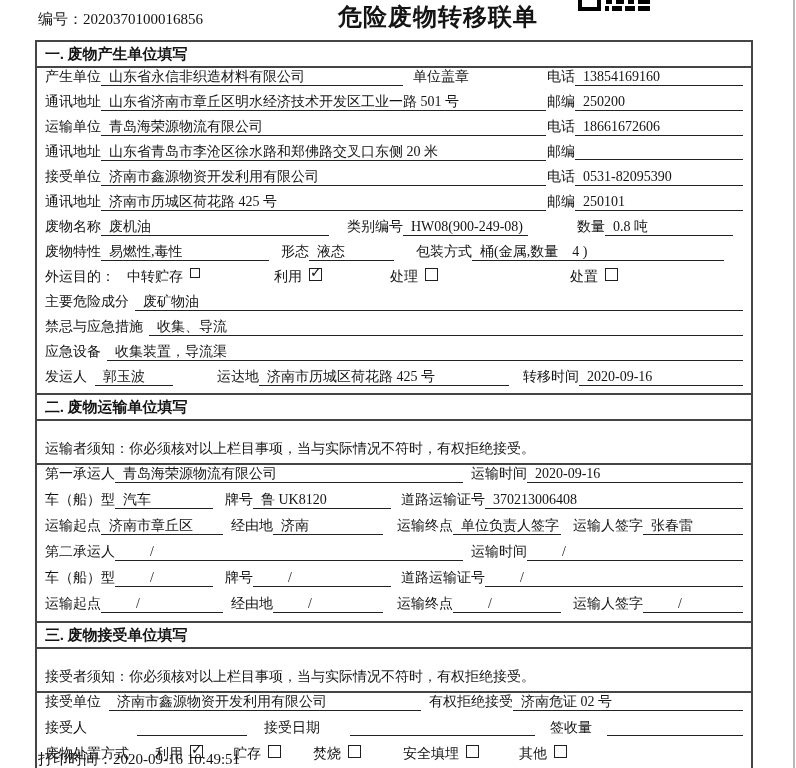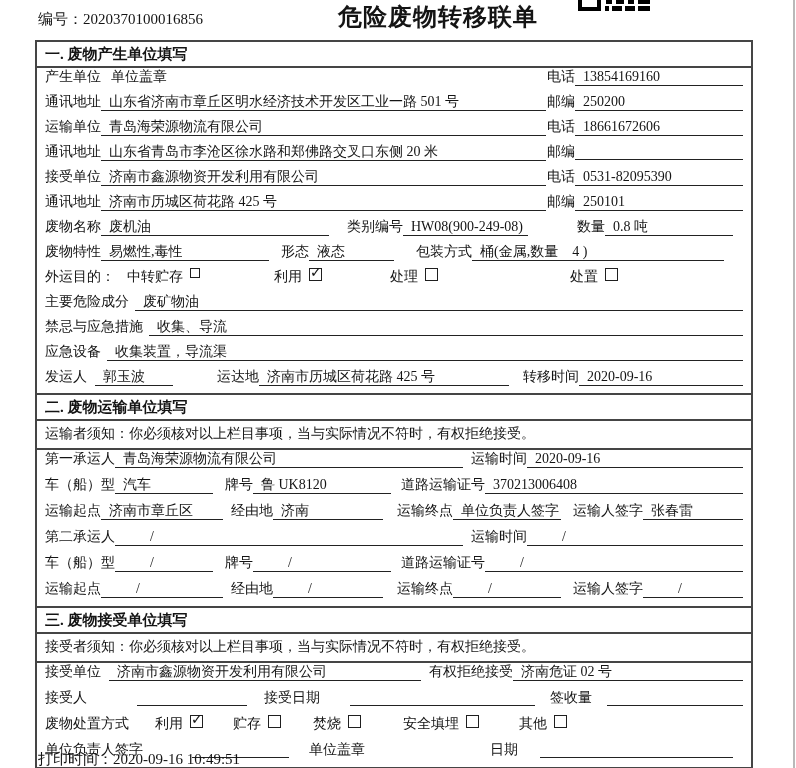--- a/index.html
+++ b/index.html
@@ -11,21 +11,21 @@
   .hdr-title  { position:absolute; left:80px; right:0; top:1px; text-align:center;
                 font-size:24px; font-weight:bold; letter-spacing:1px; }
   .qr { position:absolute; left:578px; top:0; }
   .page-edge { position:absolute; right:1px; top:0; width:2px; height:768px; background:#b9b9b9; }
 
   .form { position:absolute; left:35px; top:40px; width:718px; border:2px solid #454545;
           background:#fff; box-sizing:border-box; }
   .sec-title { font-weight:bold; font-size:15px; padding:3px 6px 3px 8px;
                border-bottom:2px solid #454545; line-height:18px; }
   .sec-title.bt { border-top:2px solid #454545; }
-  .notice { padding:5px 8px 6px; border-bottom:2px solid #454545; line-height:16px; }
+  .notice { padding:20px 8px 6px; border-bottom:2px solid #454545; line-height:16px; }
 
   .row { display:flex; align-items:flex-start; height:25px; padding:0 8px 4px 8px;
          box-sizing:border-box; }
   .row.tall { height:26px; }
   .lbl { white-space:nowrap; flex-shrink:0; line-height:17px; }
   .fill { border-bottom:1px solid #222; white-space:nowrap; padding:0 2px 0 8px;
           box-sizing:border-box; flex-shrink:0; overflow:hidden; line-height:17px; min-height:17px; }
   .grow { flex-grow:1; flex-shrink:1; }
   .sp { flex-grow:1; }
   .slash { padding-left:35px; }
@@ -61,20 +61,21 @@
   <rect x="44" y="6" width="3" height="5" fill="#fff"></rect>
   <rect x="57" y="6" width="3" height="5" fill="#fff"></rect>
 </svg>
 
 <div class="form">
 
   <div class="sec-title">一. 废物产生单位填写</div>
 
   <div class="row">
     <span class="lbl">产生单位</span>
+    <span class="fill" style="width:302px">山东省永信非织造材料有限公司</span>
     <span class="lbl" style="margin-left:10px">单位盖章</span>
     <span class="sp"></span>
     <span class="lbl">电话</span>
     <span class="fill" style="width:168px">13854169160</span>
   </div>
 
   <div class="row">
     <span class="lbl">通讯地址</span>
     <span class="fill" style="width:445px">山东省济南市章丘区明水经济技术开发区工业一路 501 号</span>
     <span class="sp"></span>

